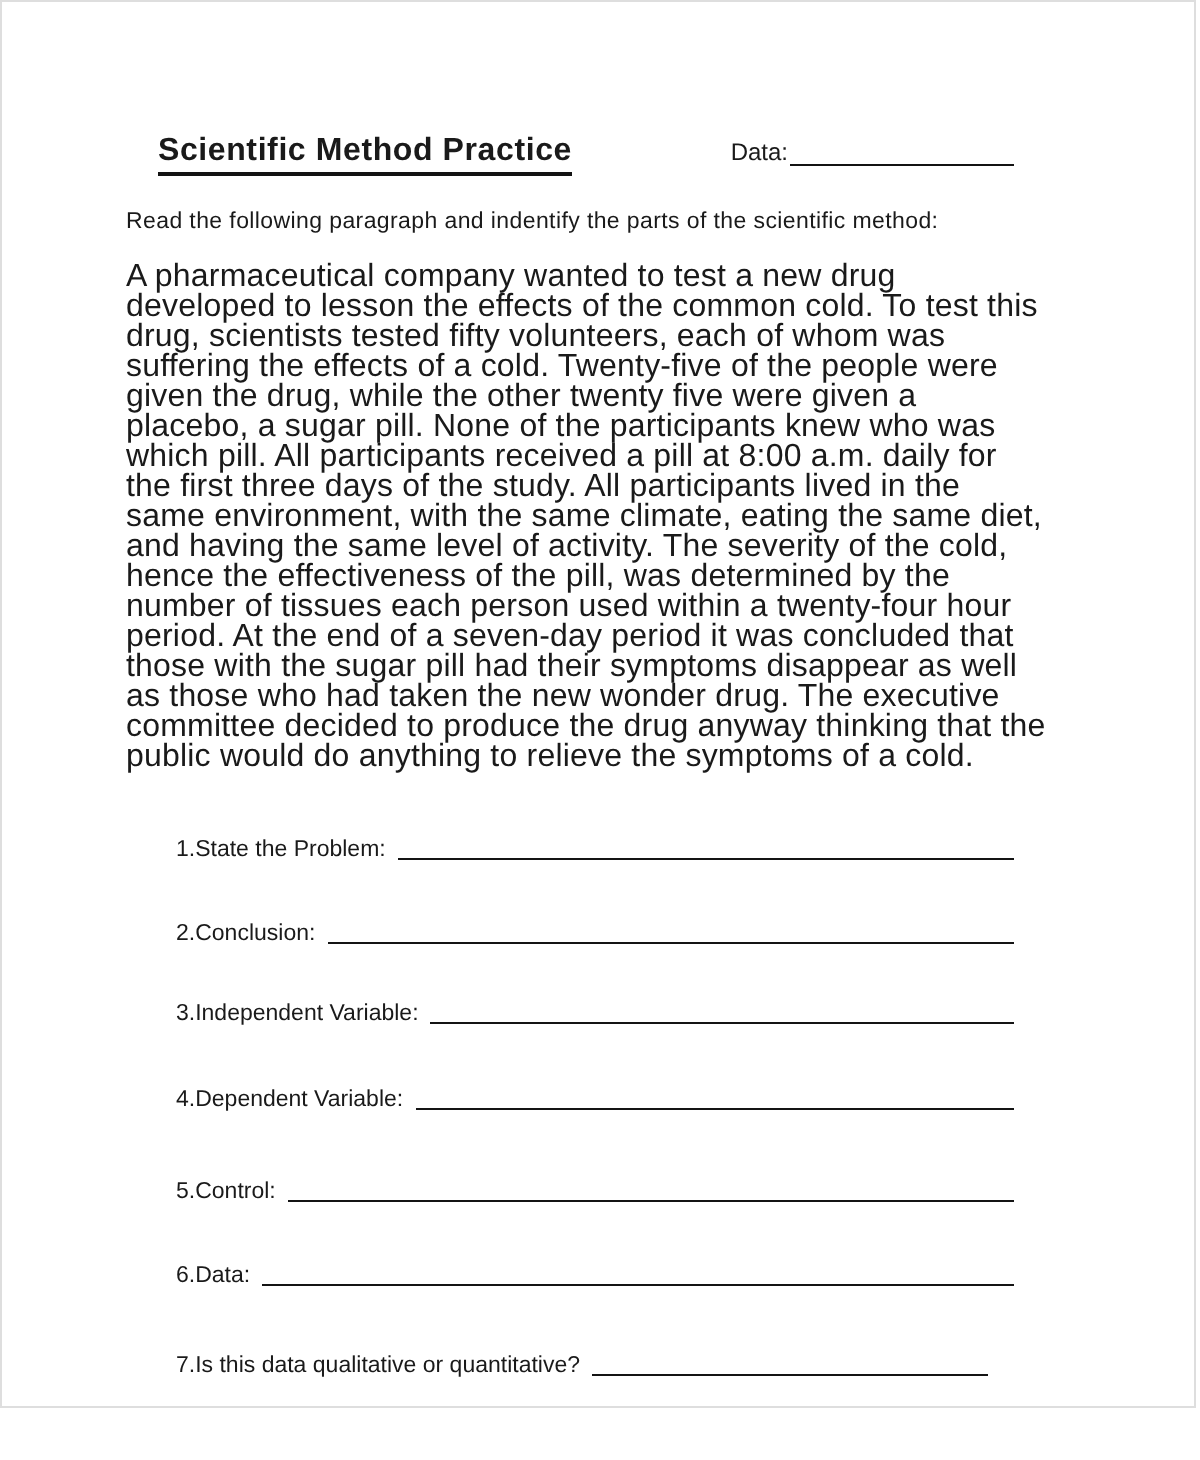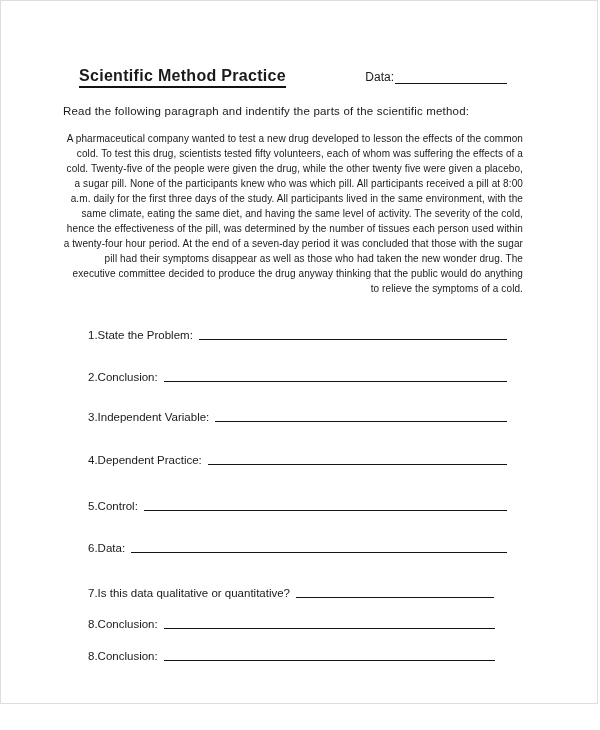--- a/index.html
+++ b/index.html
@@ -47,24 +47,23 @@
   }
   .instruction {
     margin: 17px 60px 0 62px;
     font-size: 11.5px;
     font-weight: normal;
     letter-spacing: 0.2px;
   }
   .paragraph {
     margin: 14px 0 0 62px;
     width: 460px;
-    font-size: 10px;
+    font-size: 16px;
     line-height: 15px;
     letter-spacing: 0.1px;
-    text-align: right;
   }
   .questions {
     margin: 0 90px 0 87px;
   }
   .q-row {
     display: flex;
     align-items: flex-end;
     font-size: 11.5px;
     height: 16px;
     box-sizing: content-box;
@@ -116,21 +115,21 @@
       <span class="q-label">Conclusion:</span>
       <span class="q-line"></span>
     </div>
     <div class="q-row">
       <span class="q-num">3.</span>
       <span class="q-label">Independent Variable:</span>
       <span class="q-line"></span>
     </div>
     <div class="q-row">
       <span class="q-num">4.</span>
-      <span class="q-label">Dependent Practice:</span>
+      <span class="q-label">Dependent Variable:</span>
       <span class="q-line"></span>
     </div>
     <div class="q-row">
       <span class="q-num">5.</span>
       <span class="q-label">Control:</span>
       <span class="q-line"></span>
     </div>
     <div class="q-row">
       <span class="q-num">6.</span>
       <span class="q-label">Data:</span>

